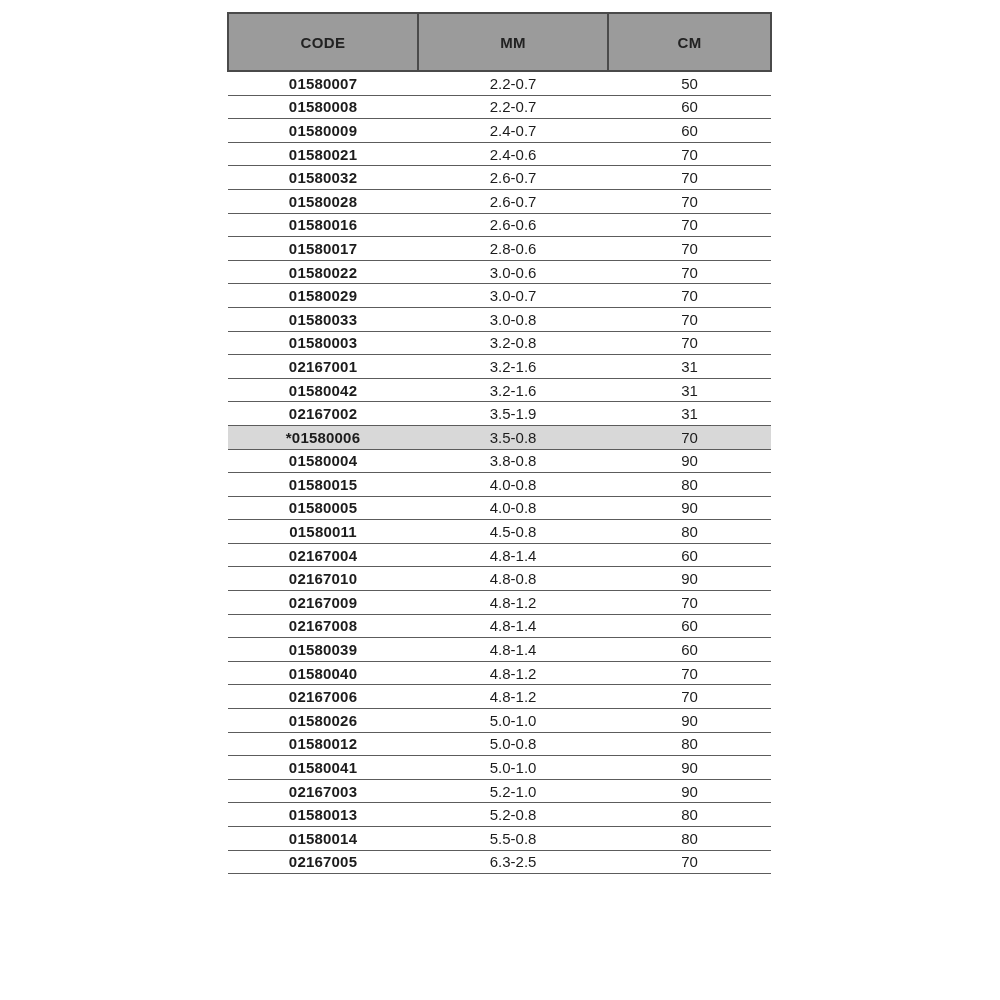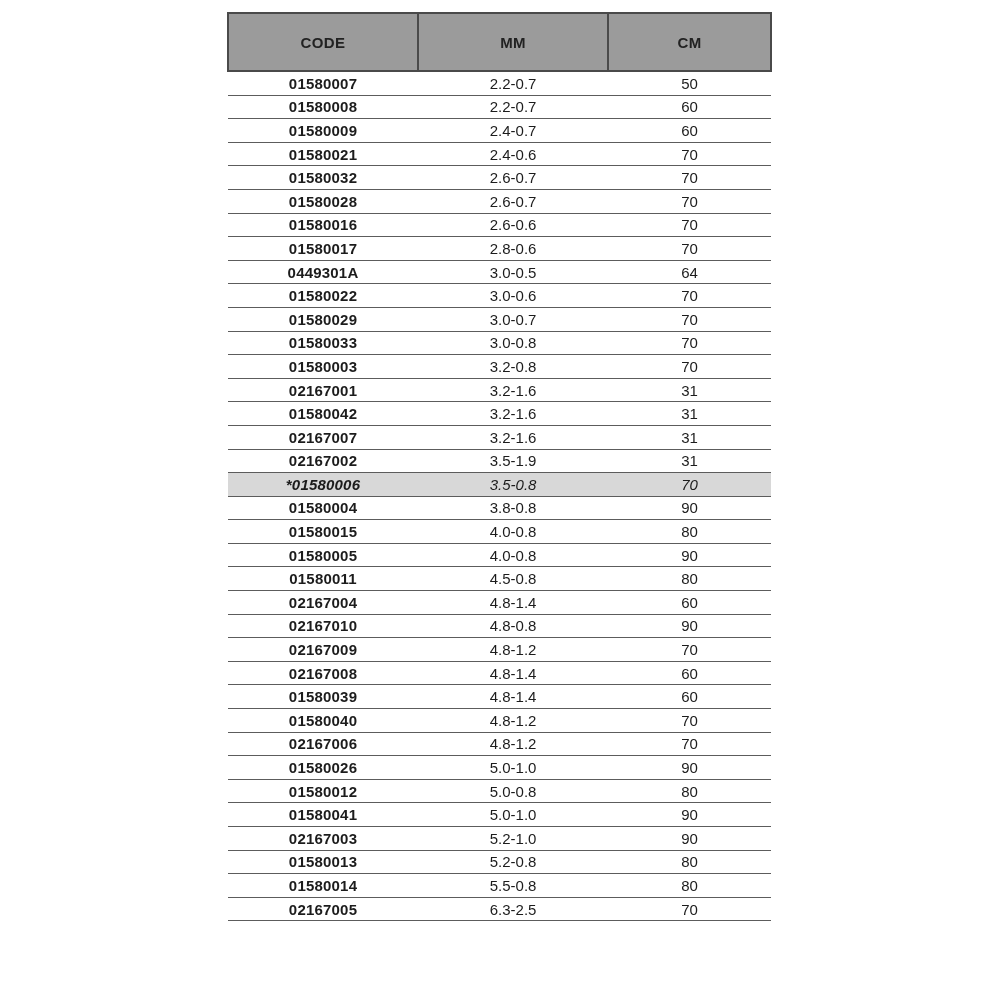--- a/index.html
+++ b/index.html
@@ -53,21 +53,20 @@
     text-align:center;
     padding:0;
     line-height:1;
   }
   tbody td.code-cell{
     font-weight:bold;
     letter-spacing:0.2px;
   }
   tbody tr.highlighted td{
     background:var(--highlight-bg);
-    font-style:italic;
   }
 </style>
 </head>
 <body>
 
 <div class="table-wrap">
   <table>
     <colgroup>
       <col class="code-col">
       <col class="mm-col">
@@ -124,25 +123,20 @@
     <td class="mm-cell">2.6-0.6</td>
     <td class="cm-cell">70</td>
   </tr>
 
   <tr>
     <td class="code-cell">01580017</td>
     <td class="mm-cell">2.8-0.6</td>
     <td class="cm-cell">70</td>
   </tr>
 
-  <tr>
-    <td class="code-cell">0449301A</td>
-    <td class="mm-cell">3.0-0.5</td>
-    <td class="cm-cell">64</td>
-  </tr>
 
   <tr>
     <td class="code-cell">01580022</td>
     <td class="mm-cell">3.0-0.6</td>
     <td class="cm-cell">70</td>
   </tr>
 
   <tr>
     <td class="code-cell">01580029</td>
     <td class="mm-cell">3.0-0.7</td>
@@ -166,25 +160,20 @@
     <td class="mm-cell">3.2-1.6</td>
     <td class="cm-cell">31</td>
   </tr>
 
   <tr>
     <td class="code-cell">01580042</td>
     <td class="mm-cell">3.2-1.6</td>
     <td class="cm-cell">31</td>
   </tr>
 
-  <tr>
-    <td class="code-cell">02167007</td>
-    <td class="mm-cell">3.2-1.6</td>
-    <td class="cm-cell">31</td>
-  </tr>
 
   <tr>
     <td class="code-cell">02167002</td>
     <td class="mm-cell">3.5-1.9</td>
     <td class="cm-cell">31</td>
   </tr>
 
   <tr class="highlighted">
     <td class="code-cell">*01580006</td>
     <td class="mm-cell">3.5-0.8</td>

